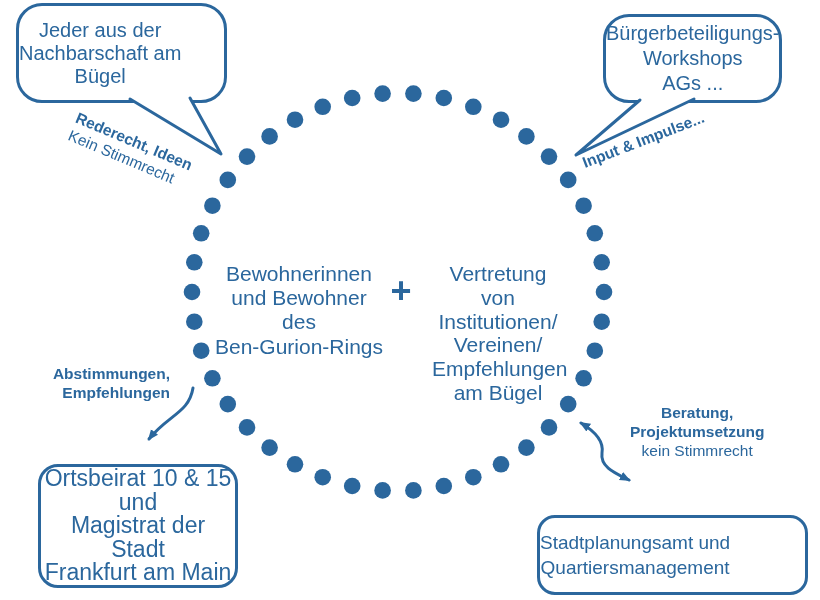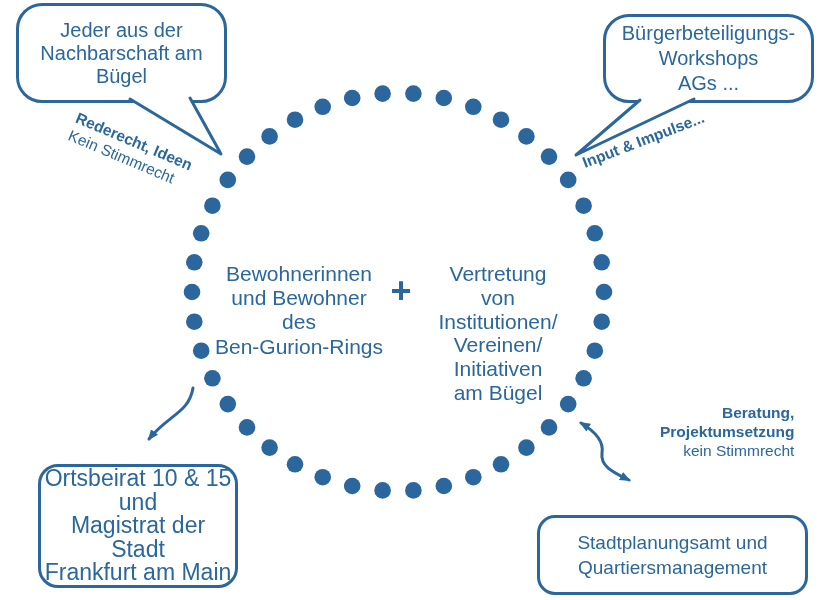--- a/index.html
+++ b/index.html
@@ -10,49 +10,49 @@
     --accent:#2b679d;
     color:var(--accent);
   }
   .layer{position:absolute;left:0;top:0;z-index:2;pointer-events:none;}
   .dots circle{fill:var(--accent);}
   .tail{fill:#ffffff;stroke:var(--accent);stroke-width:3;stroke-linecap:round;stroke-linejoin:round;}
   .arrow{fill:none;stroke:var(--accent);stroke-width:3;stroke-linecap:round;}
   .bubble,.box{
     position:absolute;z-index:1;background:#fff;
     border:3px solid var(--accent);box-sizing:border-box;
-    display:flex;align-items:center;justify-content:center;
+    display:flex;align-items:center;
     text-align:center;color:var(--accent);
   }
   .bubble{border-radius:26px;}
   .box{border-radius:20px;}
   .ml{white-space:pre-line;}
   .abs{position:absolute;z-index:3;color:var(--accent);}
   .center{text-align:center;}
 
   .bubble-tl{left:16px;top:3px;width:211px;height:100px;font-size:20px;line-height:23px;}
-  .bubble-tr{left:603px;top:14px;width:211px;height:89px;font-size:20px;line-height:25px;}
+  .bubble-tr{left:603px;top:14px;width:179px;height:89px;font-size:20px;line-height:25px;}
   .box-bl{left:38px;top:464px;width:200px;height:124px;font-size:23px;line-height:23.5px;}
   .box-br{left:537px;top:491px;width:271px;height:80px;font-size:19px;line-height:25px;border-radius:18px;margin-top:24px;}
 
   .title-wrap{left:238px;top:128px;width:320px;}
   .title-main{font-size:43px;font-weight:bold;letter-spacing:1px;line-height:1.0;}
   .title-sub1{font-size:21px;letter-spacing:4px;margin-top:7px;}
   .title-sub2{font-size:20px;letter-spacing:0.5px;margin-top:4px;}
 
   .group-left{left:213px;top:262px;width:172px;font-size:21px;line-height:24.2px;}
   .plus-sign{left:383px;top:273px;width:36px;font-size:36px;font-weight:bold;line-height:1;}
   .group-right{left:432px;top:262px;width:132px;font-size:21px;line-height:23.8px;}
   .stimmrecht{left:328px;top:429px;width:145px;font-size:20px;}
 
   .rot{transform-origin:left top;white-space:nowrap;font-size:15.5px;line-height:18.5px;}
   .label-rederecht{left:80px;top:109px;transform:rotate(23deg);}
   .label-input{left:580px;top:155px;transform:rotate(-21deg);font-weight:bold;}
   .label-abstimmungen{left:26px;top:364px;width:144px;text-align:right;font-weight:bold;font-size:15.5px;line-height:19px;}
-  .label-beratung{left:660px;top:403px;font-size:15.5px;line-height:19px;text-align:right;}
+  .label-beratung{left:630px;top:403px;font-size:15.5px;line-height:19px;text-align:center;}
   .bold{font-weight:bold;}
 </style>
 </head>
 <body>
 
 <div class="stage" style="--accent: #2b679d; --bg: #ffffff;">
 
   <div class="bubble bubble-tl">
     <div class="ml">Jeder aus der
 Nachbarschaft am
@@ -140,30 +140,32 @@
 
   <div class="abs center ml group-left">Bewohnerinnen
 und Bewohner
 des
 Ben-Gurion-Rings</div>
   <div class="abs center plus-sign">+</div>
   <div class="abs center ml group-right">Vertretung
 von
 Institutionen/
 Vereinen/
-Initiativen
+Empfehlungen
 am Bügel</div>
 
   <div class="abs rot label-rederecht">
     <div class="bold">Rederecht, Ideen</div>
     <div>Kein Stimmrecht</div>
   </div>
 
   <div class="abs rot label-input">Input &amp; Impulse...</div>
 
+  <div class="abs ml label-abstimmungen">Abstimmungen,
+Empfehlungen</div>
 
   <div class="abs label-beratung">
     <div class="bold ml">Beratung,
 Projektumsetzung</div>
     <div>kein Stimmrecht</div>
   </div>
 
 </div>
 
 </body></html>

